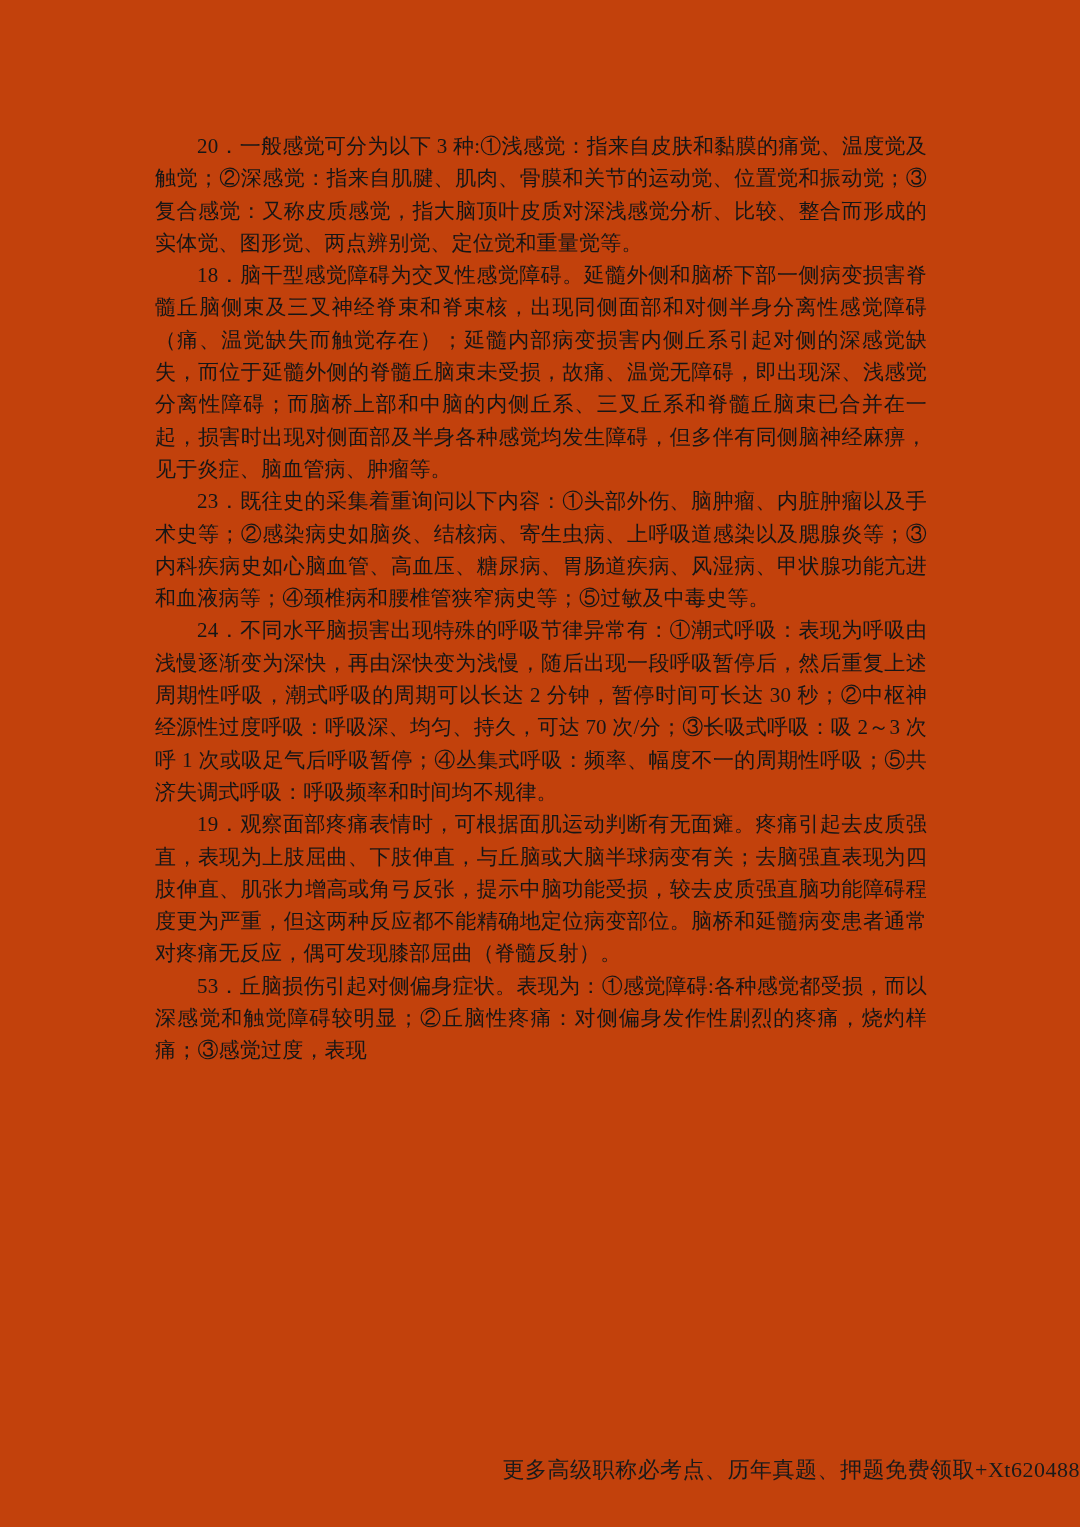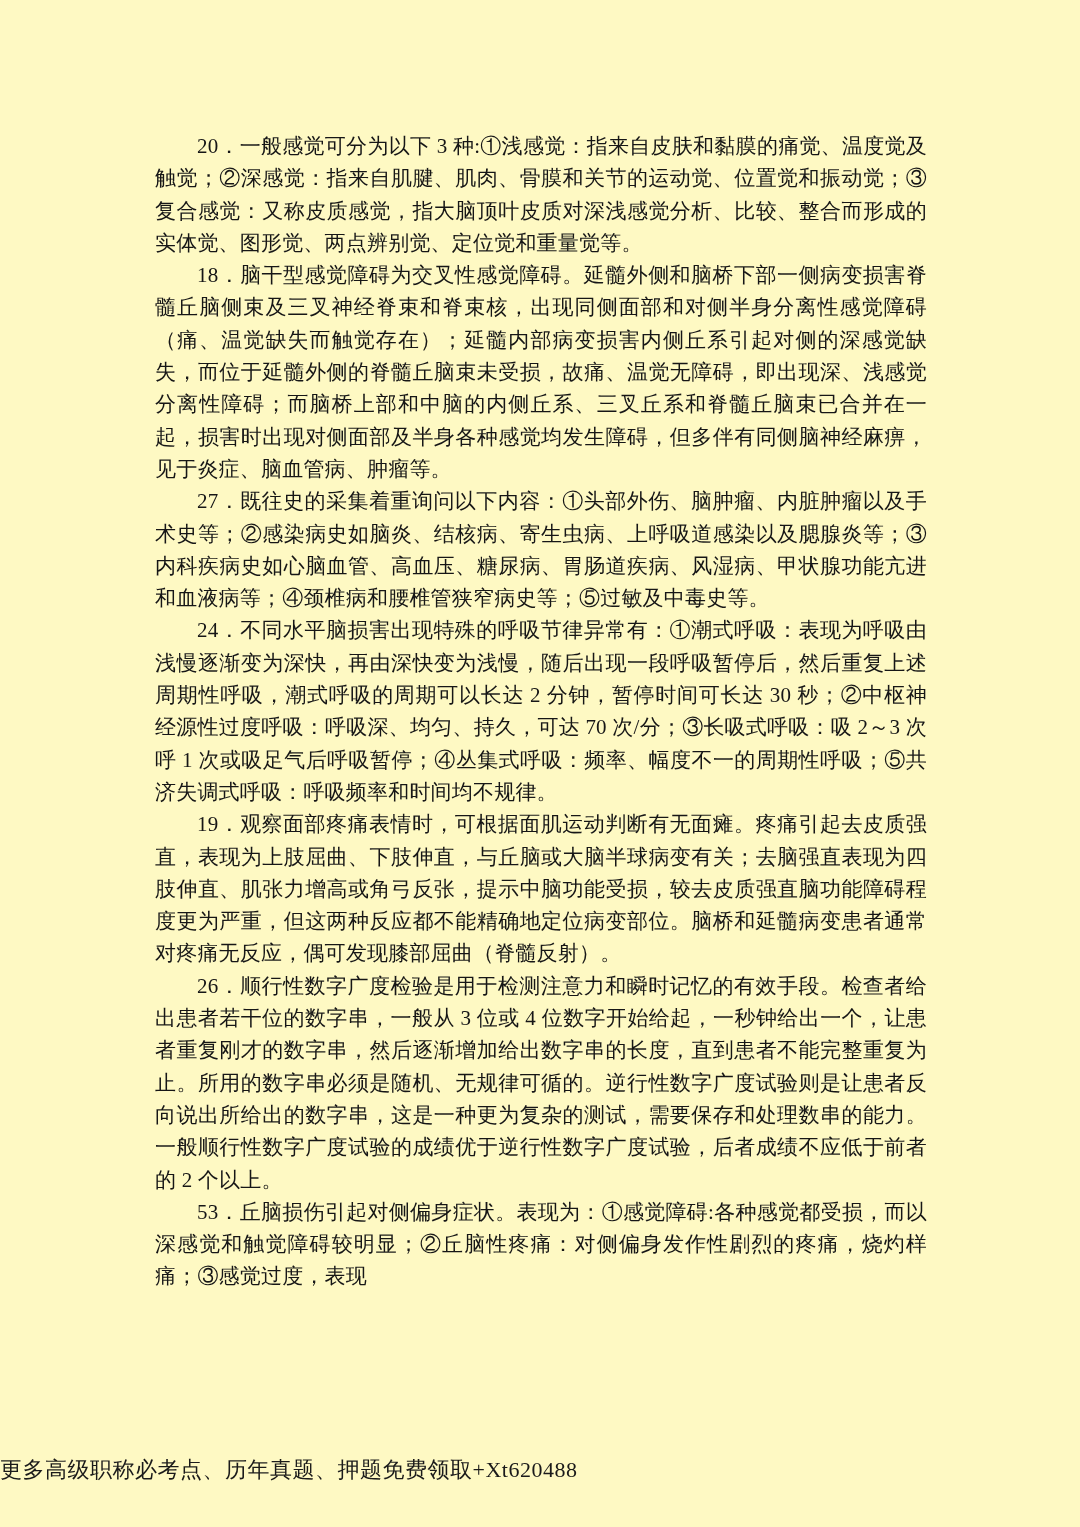--- a/index.html
+++ b/index.html
@@ -5,21 +5,21 @@
   html, body {
     margin: 0;
     padding: 0;
     background: #e8e8e8;
   }
   .page {
     position: relative;
     width: 1080px;
     height: 1527px;
     margin: 0 auto;
-    background: #fef9c3;
+    background: #c2410c;
     color: #161616;
     font-family: "Liberation Serif", "DejaVu Serif", serif;
     overflow: hidden;
   }
   .content {
     position: absolute;
     top: 130px;
     left: 155px;
     width: 772px;
     font-size: 21px;
@@ -32,33 +32,32 @@
     margin: 0;
     padding: 0;
     text-indent: 2em;
     word-break: break-all;
   }
   .footer {
     position: absolute;
     left: 0;
     width: 100%;
     bottom: 42px;
-    text-align: left;
+    text-align: right;
     font-size: 22px;
     color: #1a1a1a;
     letter-spacing: 0.5px;
   }
 </style>
 </head>
 <body>
 
 <div class="page">
   <div class="content">
     <p>20．一般感觉可分为以下 3 种:①浅感觉：指来自皮肤和黏膜的痛觉、温度觉及触觉；②深感觉：指来自肌腱、肌肉、骨膜和关节的运动觉、位置觉和振动觉；③复合感觉：又称皮质感觉，指大脑顶叶皮质对深浅感觉分析、比较、整合而形成的实体觉、图形觉、两点辨别觉、定位觉和重量觉等。</p>
     <p>18．脑干型感觉障碍为交叉性感觉障碍。延髓外侧和脑桥下部一侧病变损害脊髓丘脑侧束及三叉神经脊束和脊束核，出现同侧面部和对侧半身分离性感觉障碍（痛、温觉缺失而触觉存在）；延髓内部病变损害内侧丘系引起对侧的深感觉缺失，而位于延髓外侧的脊髓丘脑束未受损，故痛、温觉无障碍，即出现深、浅感觉分离性障碍；而脑桥上部和中脑的内侧丘系、三叉丘系和脊髓丘脑束已合并在一起，损害时出现对侧面部及半身各种感觉均发生障碍，但多伴有同侧脑神经麻痹，见于炎症、脑血管病、肿瘤等。</p>
-    <p>27．既往史的采集着重询问以下内容：①头部外伤、脑肿瘤、内脏肿瘤以及手术史等；②感染病史如脑炎、结核病、寄生虫病、上呼吸道感染以及腮腺炎等；③内科疾病史如心脑血管、高血压、糖尿病、胃肠道疾病、风湿病、甲状腺功能亢进和血液病等；④颈椎病和腰椎管狭窄病史等；⑤过敏及中毒史等。</p>
+    <p>23．既往史的采集着重询问以下内容：①头部外伤、脑肿瘤、内脏肿瘤以及手术史等；②感染病史如脑炎、结核病、寄生虫病、上呼吸道感染以及腮腺炎等；③内科疾病史如心脑血管、高血压、糖尿病、胃肠道疾病、风湿病、甲状腺功能亢进和血液病等；④颈椎病和腰椎管狭窄病史等；⑤过敏及中毒史等。</p>
     <p>24．不同水平脑损害出现特殊的呼吸节律异常有：①潮式呼吸：表现为呼吸由浅慢逐渐变为深快，再由深快变为浅慢，随后出现一段呼吸暂停后，然后重复上述周期性呼吸，潮式呼吸的周期可以长达 2 分钟，暂停时间可长达 30 秒；②中枢神经源性过度呼吸：呼吸深、均匀、持久，可达 70 次/分；③长吸式呼吸：吸 2～3 次呼 1 次或吸足气后呼吸暂停；④丛集式呼吸：频率、幅度不一的周期性呼吸；⑤共济失调式呼吸：呼吸频率和时间均不规律。</p>
     <p>19．观察面部疼痛表情时，可根据面肌运动判断有无面瘫。疼痛引起去皮质强直，表现为上肢屈曲、下肢伸直，与丘脑或大脑半球病变有关；去脑强直表现为四肢伸直、肌张力增高或角弓反张，提示中脑功能受损，较去皮质强直脑功能障碍程度更为严重，但这两种反应都不能精确地定位病变部位。脑桥和延髓病变患者通常对疼痛无反应，偶可发现膝部屈曲（脊髓反射）。</p>
-    <p>26．顺行性数字广度检验是用于检测注意力和瞬时记忆的有效手段。检查者给出患者若干位的数字串，一般从 3 位或 4 位数字开始给起，一秒钟给出一个，让患者重复刚才的数字串，然后逐渐增加给出数字串的长度，直到患者不能完整重复为止。所用的数字串必须是随机、无规律可循的。逆行性数字广度试验则是让患者反向说出所给出的数字串，这是一种更为复杂的测试，需要保存和处理数串的能力。一般顺行性数字广度试验的成绩优于逆行性数字广度试验，后者成绩不应低于前者的 2 个以上。</p>
     <p>53．丘脑损伤引起对侧偏身症状。表现为：①感觉障碍:各种感觉都受损，而以深感觉和触觉障碍较明显；②丘脑性疼痛：对侧偏身发作性剧烈的疼痛，烧灼样痛；③感觉过度，表现</p>
   </div>
   <div class="footer">更多高级职称必考点、历年真题、押题免费领取+Xt620488</div>
 </div>
 
 </body></html>

